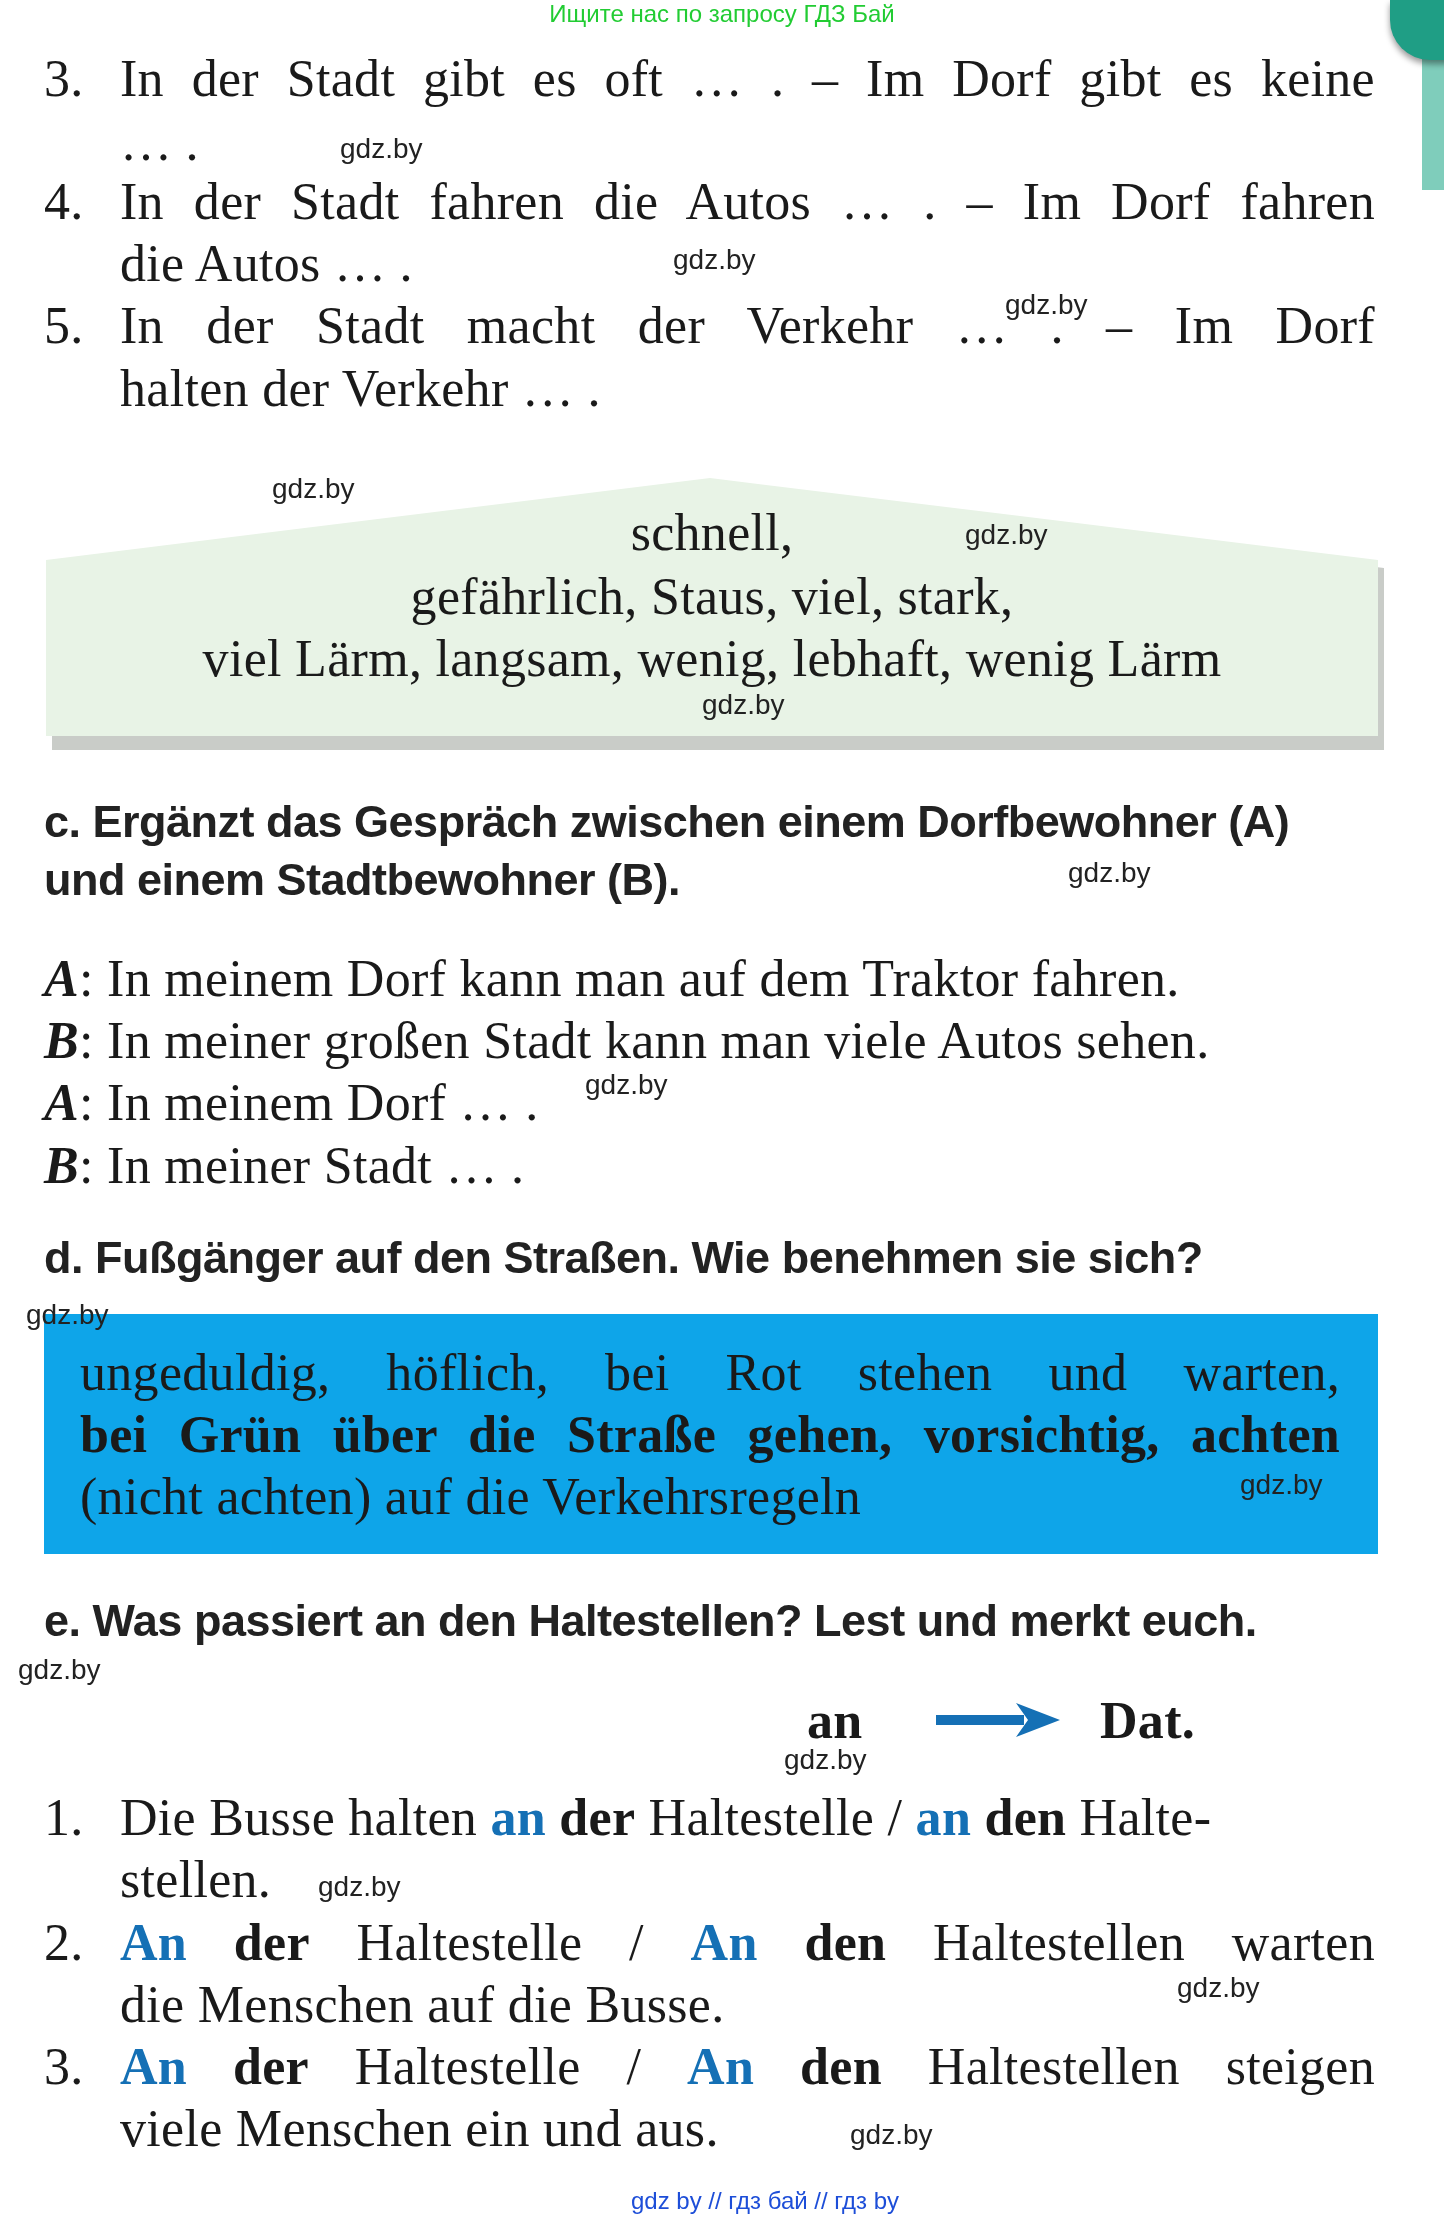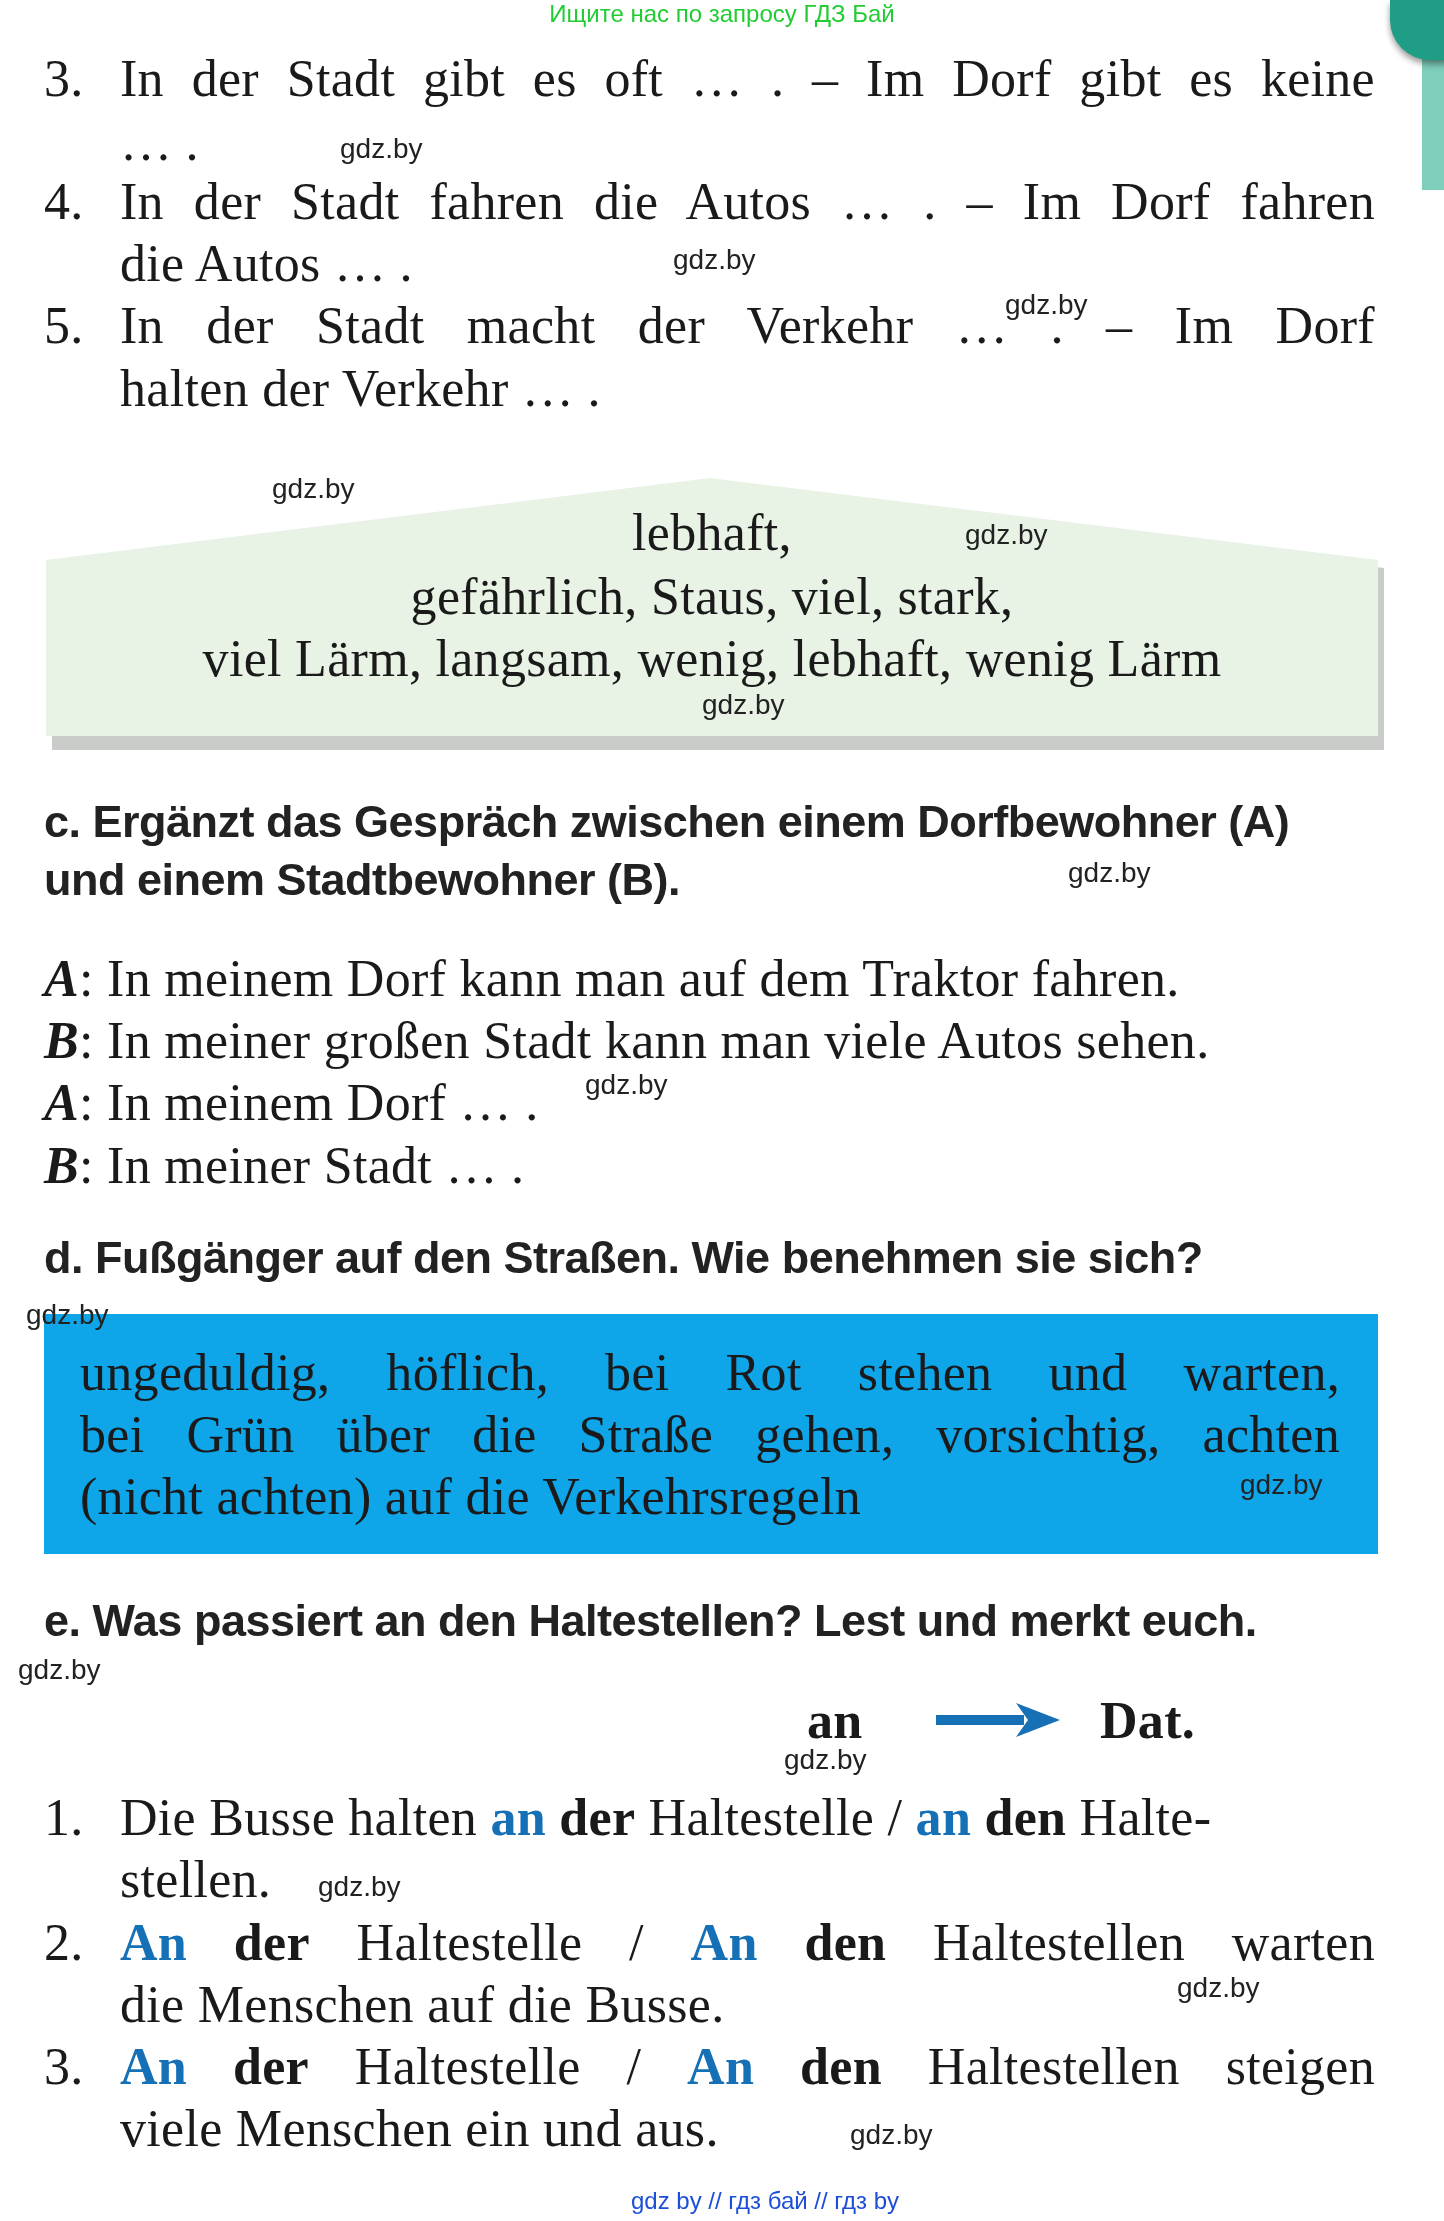--- a/index.html
+++ b/index.html
@@ -55,21 +55,21 @@
     </div>
   <div class="abs wm" style="top:290px; left:1005px;">gdz.by</div>
   <div class="serif txt" style="top:358px;">halten der Verkehr … .</div>
 </div>
 
 <div class="greenbox">
   <svg width="1344" height="272" viewBox="0 0 1344 272">
     <polygon points="6,90 666,8 1338,90 1338,272 6,272" fill="#c9ccc8"></polygon>
     <polygon points="0,82 664,0 1332,82 1332,258 0,258" fill="#e8f3e6"></polygon>
   </svg>
-  <div class="abs serif" style="top:24px; left:0; width:1332px; text-align:center;">lebhaft,</div>
+  <div class="abs serif" style="top:24px; left:0; width:1332px; text-align:center;">schnell,</div>
   <div class="abs serif" style="top:88px; left:0; width:1332px; text-align:center;">gefährlich, Staus, viel, stark,</div>
   <div class="abs serif" style="top:150px; left:0; width:1332px; text-align:center;">viel Lärm, langsam, wenig, lebhaft, wenig Lärm</div>
 </div>
 <div class="abs wm" style="top:474px; left:272px;">gdz.by</div>
 <div class="abs wm" style="top:520px; left:965px;">gdz.by</div>
 <div class="abs wm" style="top:690px; left:702px;">gdz.by</div>
 
 <div class="abs sans-h" style="top:793px; left:44px;">c. Ergänzt das Gespräch zwischen einem Dorfbewohner (A)</div>
 <div class="abs sans-h" style="top:851px; left:44px;">und einem Stadtbewohner (B).</div>
 <div class="abs wm" style="top:858px; left:1068px;">gdz.by</div>
@@ -80,21 +80,21 @@
   <div class="abs serif" style="top:1072px; left:44px;"><span class="it">A</span><span>: In meinem Dorf … .</span></div>
   <div class="abs wm" style="top:1070px; left:585px;">gdz.by</div>
   <div class="abs serif" style="top:1135px; left:44px;"><span class="it">B</span><span>: In meiner Stadt … .</span></div>
 </div>
 
 <div class="abs sans-h" style="top:1229px; left:44px;">d. Fußgänger auf den Straßen. Wie benehmen sie sich?</div>
 <div class="bluebox">
   <div class="abs serif" style="top:28px; left:36px; width:1260px;">
       <span class="justify" style="display:block;">ungeduldig, höflich, bei Rot stehen und warten,</span>
     </div>
-  <div class="abs serif" style="top:90px; left:36px; width:1260px;">
+  <div class="abs serif" style="top:90px; left:36px; width:1260px;font-weight:bold;">
       <span class="justify" style="display:block;">bei Grün über die Straße gehen, vorsichtig, achten</span>
     </div>
   <div class="abs serif" style="top:152px; left:36px;">(nicht achten) auf die Verkehrsregeln</div>
 </div>
 <div class="abs wm" style="top:1300px; left:26px;">gdz.by</div>
 <div class="abs wm" style="top:1470px; left:1240px;">gdz.by</div>
 
 <div class="abs sans-h" style="top:1592px; left:44px;">e. Was passiert an den Haltestellen? Lest und merkt euch.</div>
 <div class="abs wm" style="top:1655px; left:18px;">gdz.by</div>
 

